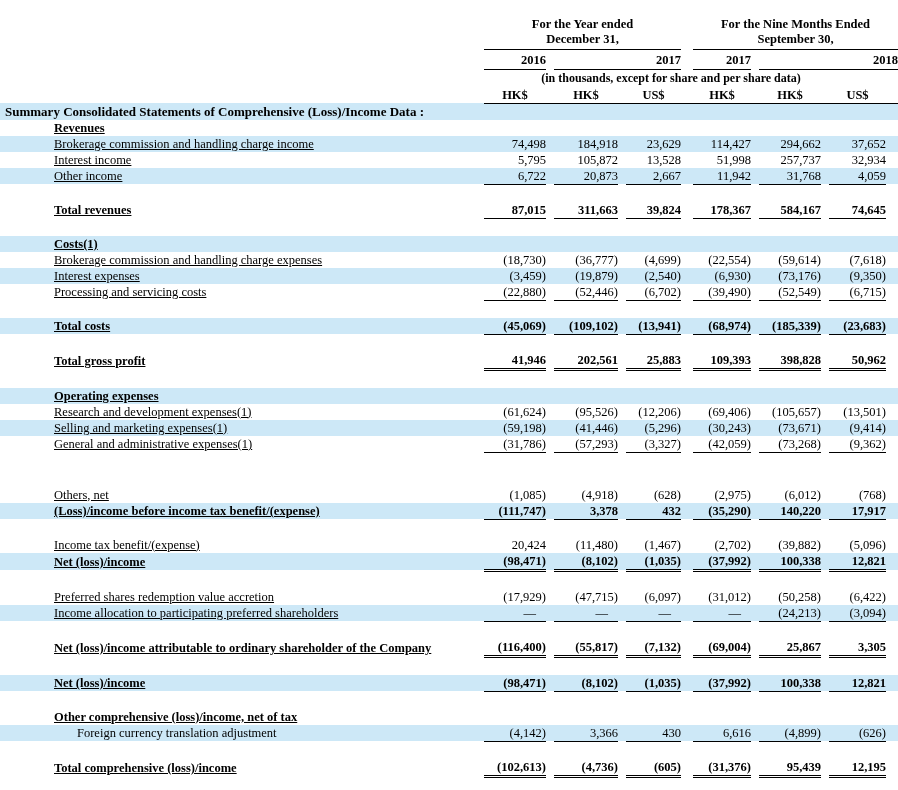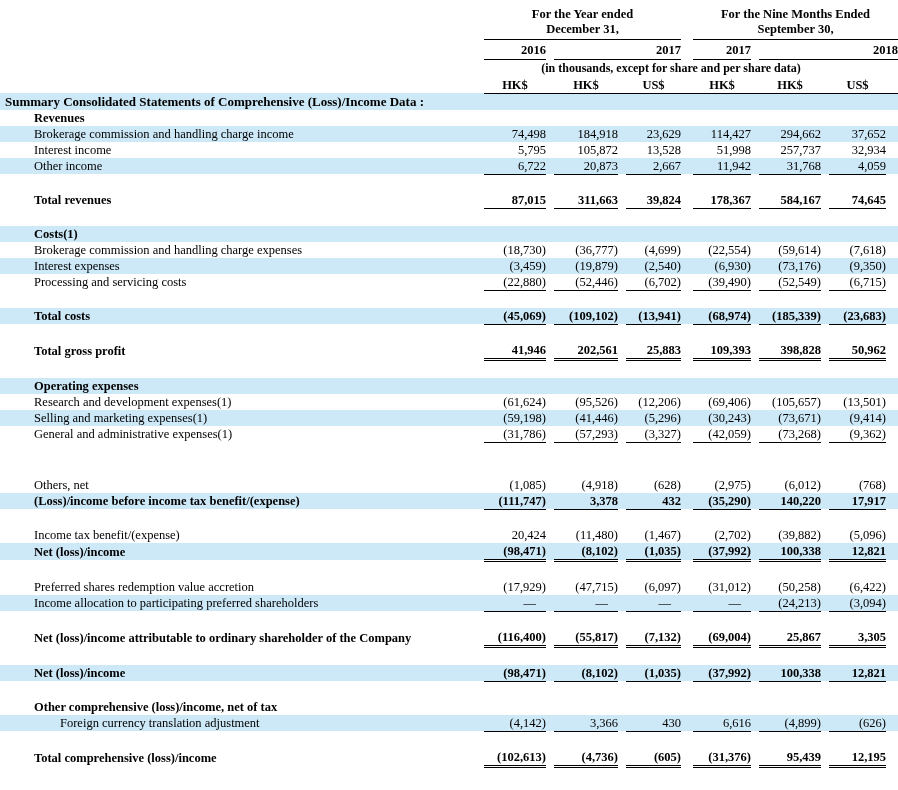--- a/index.html
+++ b/index.html
@@ -1,36 +1,36 @@
 <!DOCTYPE html>
 <html style="--row-blue: #cde8f7;"><head>
 <meta charset="utf-8">
 <style>
   html,body { margin:0; padding:0; }
   body {
     width:898px; height:790px; background:#ffffff; color:#000;
     font-family:"Liberation Serif", serif; overflow:hidden;
   }
   :root { --row-blue:#cde8f7; }
-  table.fin { border-collapse:collapse; table-layout:fixed; width:898px; margin-top:7px; }
+  table.fin { border-collapse:collapse; table-layout:fixed; width:898px; margin-top:17px; }
   td { padding:0; vertical-align:bottom; font-size:12.5px; line-height:16px; height:16px;
        white-space:nowrap; overflow:hidden; }
   
   thead td { vertical-align:bottom; }
   .group-head { text-align:center; font-weight:bold; border-bottom:1px solid #000;
                 font-size:12.5px; line-height:15px; height:auto; padding-bottom:2px; }
   .yr { text-align:right; font-weight:bold; border-bottom:1px solid #000; height:19px; line-height:18px; }
   .cur { text-align:center; font-weight:bold; height:17px; }
   .cl { border-bottom:1px solid #000; }
   .note { text-align:center; font-weight:bold; font-size:12px; height:15px; line-height:15px; padding-right:40px; }
   
   .hl { background:var(--row-blue); }
   .lab.ind0 { padding-left:5px; }
-  .lab.ind1 { padding-left:34px; }
-  .lab.ind2 { padding-left:60px; }
+  .lab.ind1 { padding-left:54px;text-decoration:underline; }
+  .lab.ind2 { padding-left:77px; }
   .title { font-size:13px;font-family:Liberation Serif, serif; }
   .b { font-weight:bold; }
   .num { text-align:right; }
   .u1 { border-bottom:1px solid #000; }
   .u2 { border-bottom:3px double #000; }
   .dash { padding-right:10px; }
   .sp { height:17px; }
 </style>
 </head>
 <body>

